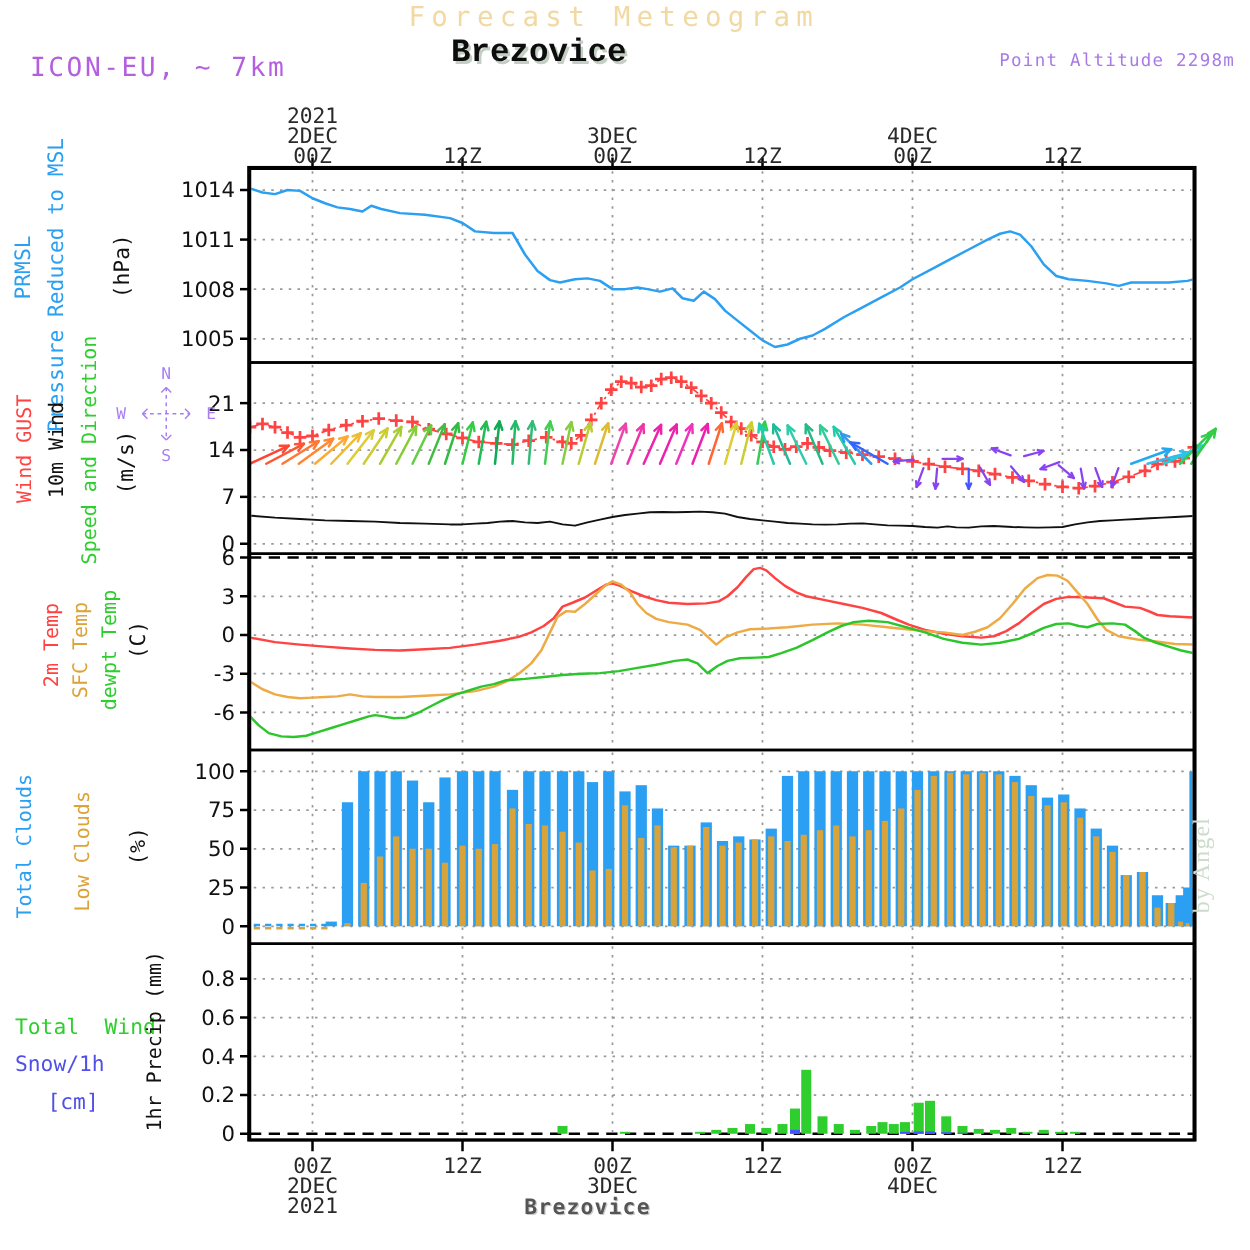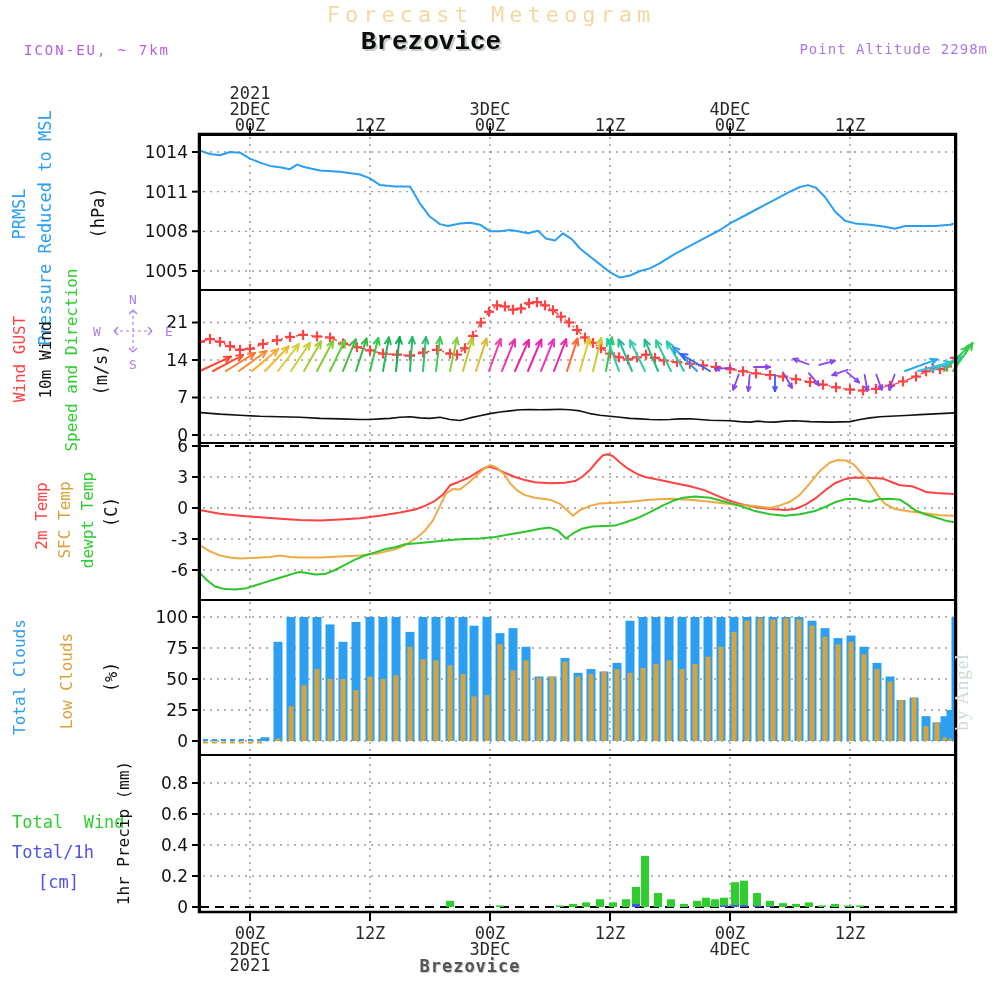--- a/index.html
+++ b/index.html
@@ -4,21 +4,21 @@
 <style>
   html,body{margin:0;padding:0;background:#ffffff;}
   #stage{position:relative;width:1000px;height:1000px;background:#fff;overflow:hidden;
          font-family:"DejaVu Sans Mono",monospace;}
   .abs{position:absolute;white-space:pre;}
   .vlab{position:absolute;white-space:pre;transform:translate(-50%,-50%) rotate(-90deg);}
   .hc{transform:translateX(-50%);}
   .product-title{left:491px;top:2px;font-size:22px;letter-spacing:5px;color:#f2d9a2;}
   .station-title{left:431px;top:27px;font-size:26px;font-weight:bold;color:#0d0d0d;
                  font-family:"Liberation Mono",monospace;text-shadow:2px 2px 0 #c3cfc3;}
-  .model-label{left:24px;top:42px;font-size:14px;letter-spacing:2px;color:#b45fe0;}
+  .model-label{left:24px;top:42px;font-size:21px;letter-spacing:2px;color:#b45fe0;}
   .meta{right:12px;text-align:right;font-size:14px;color:#a87ae8;letter-spacing:1px;}
   .tick-lab{font-size:17px;color:#2a2a2a;}
   .c-blue{color:#2b9ff2}.c-red{color:#ff4242}.c-orange{color:#dda238}
   .c-green{color:#2fce2f}.c-snow{color:#5050e8}.c-black{color:#111}
   .sz16{font-size:16px}.sz17{font-size:17px}
   .footer-station{left:470px;top:956px;font-size:17px;font-weight:bold;color:#555;
                   letter-spacing:1px;text-shadow:1px 1px 0 #c8c8c8;}
   .watermark{left:962px;top:692px;font-family:"Liberation Serif",serif;font-size:19px;
              color:#cddccd;letter-spacing:1px;}
   svg{position:absolute;left:0;top:0;}
@@ -687,21 +687,21 @@
   <div class="vlab c-red sz16" style="left:41px;top:516px;">2m Temp</div>
   <div class="vlab c-orange sz16" style="left:64px;top:520px;">SFC Temp</div>
   <div class="vlab c-green sz16" style="left:87px;top:520px;">dewpt Temp</div>
   <div class="vlab c-black sz17" style="left:111px;top:512px;">(C)</div>
 
   <div class="vlab c-blue sz16" style="left:19px;top:677px;">Total Clouds</div>
   <div class="vlab c-orange sz16" style="left:66px;top:681px;">Low Clouds</div>
   <div class="vlab c-black sz17" style="left:111px;top:677px;">(%)</div>
 
   <div class="abs c-green sz17" style="left:12px;top:812px;">Total  Wind</div>
-  <div class="abs c-snow sz17" style="left:12px;top:842px;">Total/1h</div>
+  <div class="abs c-snow sz17" style="left:12px;top:842px;">Snow/1h</div>
   <div class="abs c-snow sz17" style="left:38px;top:872px;">[cm]</div>
   <div class="vlab c-black sz16" style="left:123px;top:833px;">1hr Precip (mm)</div>
 
   <div id="time-labels">
       <div class="abs hc tick-lab" style="left: 250px; top: 83px;">2021</div>
       <div class="abs hc tick-lab" style="left: 250px; top: 99px;">2DEC</div>
       <div class="abs hc tick-lab" style="left: 250px; top: 115px;">00Z</div>
       <div class="abs hc tick-lab" style="left: 250px; top: 923px;">00Z</div>
       <div class="abs hc tick-lab" style="left: 250px; top: 939px;">2DEC</div>
       <div class="abs hc tick-lab" style="left: 250px; top: 955px;">2021</div>

